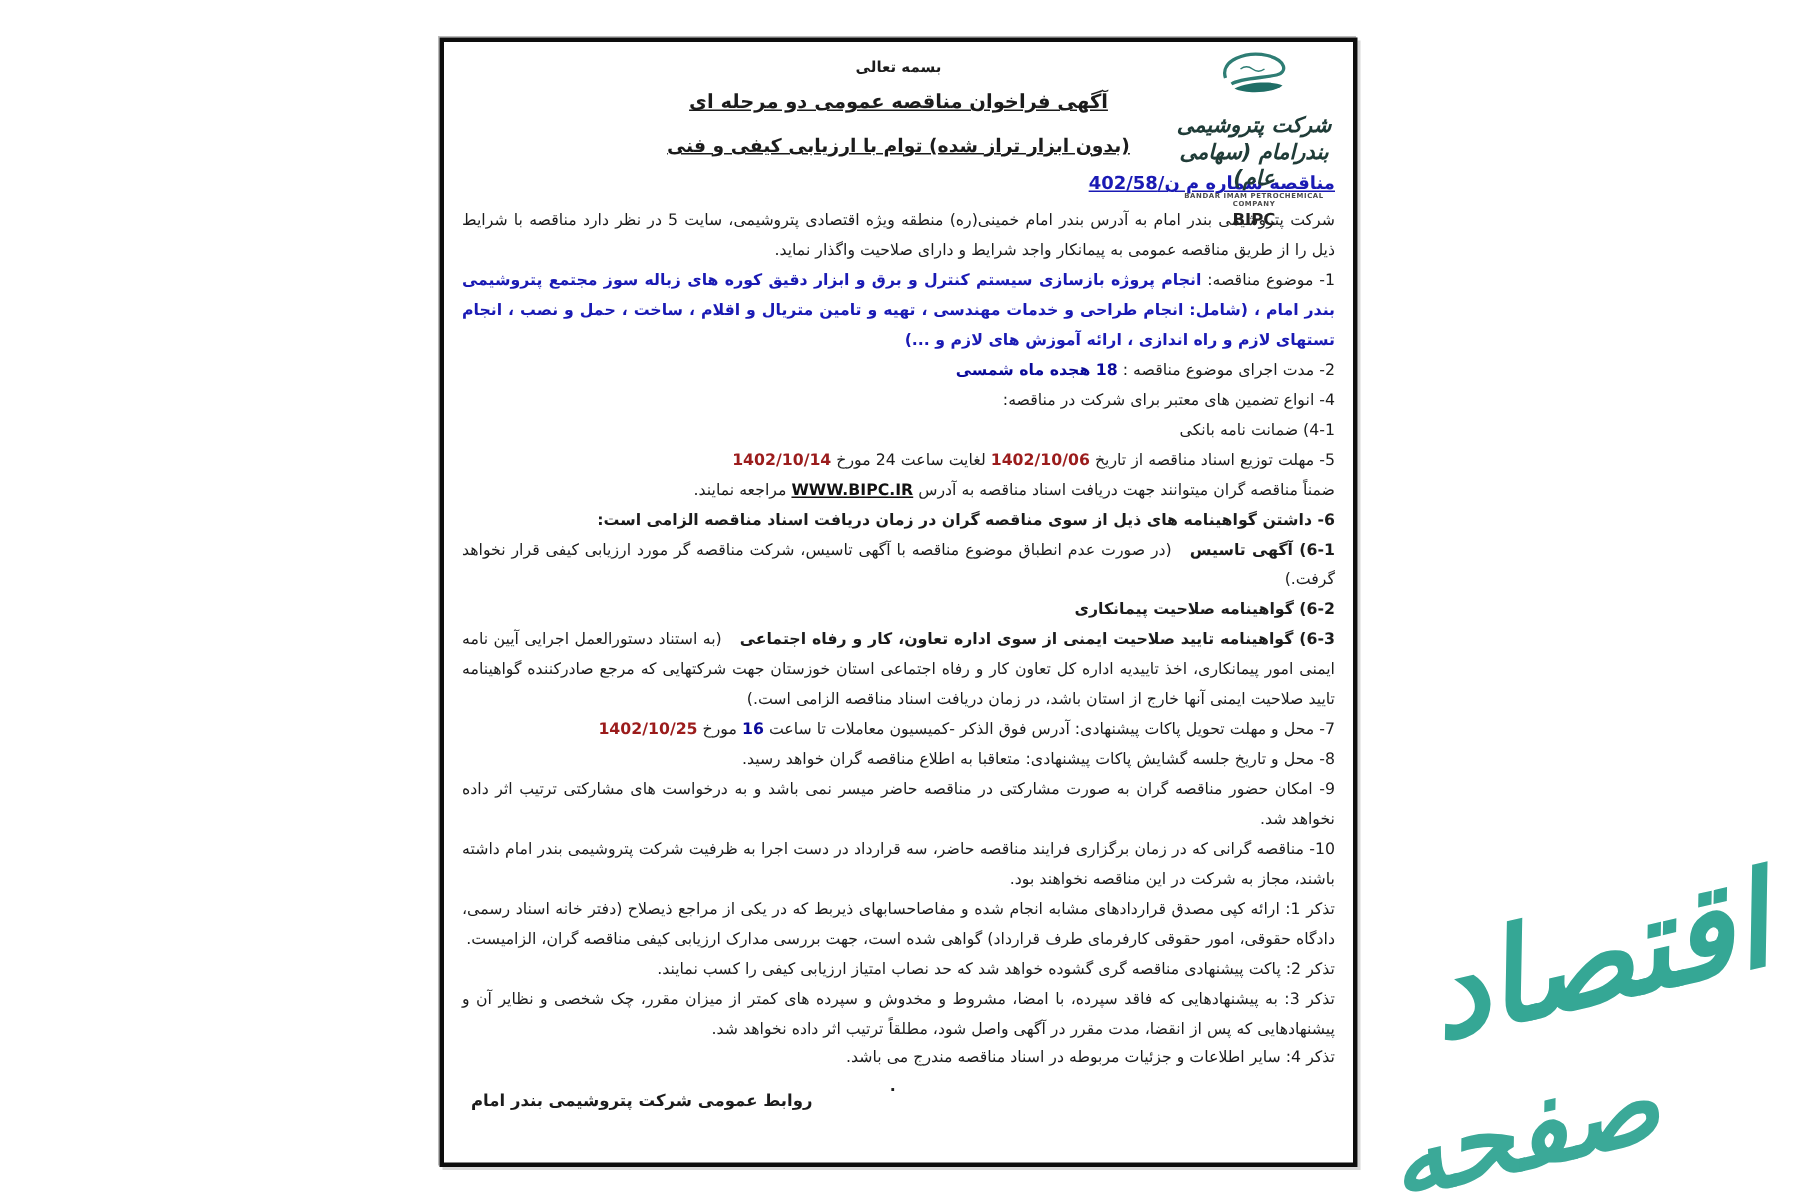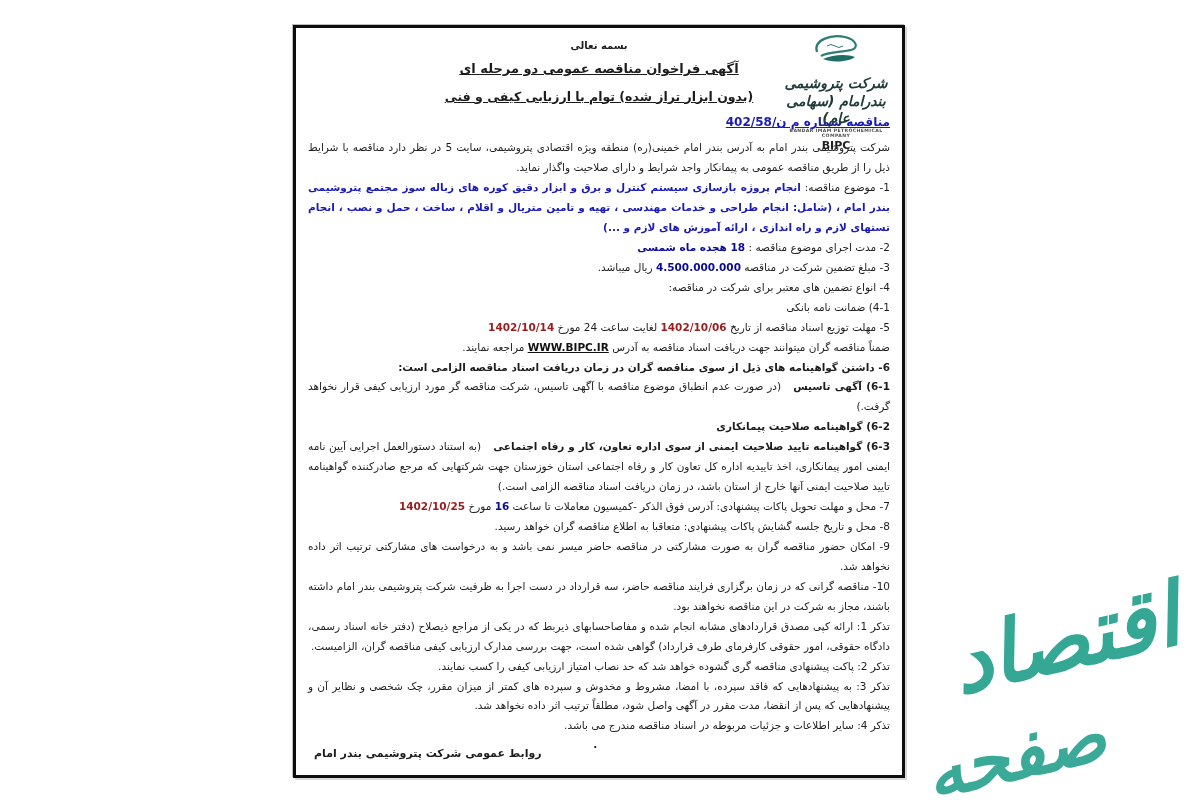--- a/index.html
+++ b/index.html
@@ -77,23 +77,20 @@
     </p>
 
     <p class="line">
       <span>1- موضوع مناقصه: </span><span class="blue">انجام پروژه بازسازی سیستم کنترل و برق و ابزار دقیق کوره های زباله سوز مجتمع پتروشیمی بندر امام ، (شامل: انجام طراحی و خدمات مهندسی ، تهیه و تامین متریال و اقلام ، ساخت ، حمل و نصب ، انجام تستهای لازم و راه اندازی ، ارائه آموزش های لازم و ...)</span>
     </p>
 
     <p class="line">
       <span>2- مدت اجرای موضوع مناقصه : </span><span class="navy">18 هجده ماه شمسی</span>
     </p>
 
-    <p class="line">
-      <span>3- مبلغ تضمین شرکت در مناقصه </span><span class="navy">4.500.000.000</span><span> ریال میباشد.</span>
-    </p>
 
     <p class="line">
       <span>4- انواع تضمین های معتبر برای شرکت در مناقصه:</span>
     </p>
     <p class="line">
       <span>4-1) ضمانت نامه بانکی</span>
     </p>
 
     <p class="line">
       <span>5- مهلت توزیع اسناد مناقصه از تاریخ </span><span class="red">1402/10/06</span><span> لغایت ساعت 24 مورخ </span><span class="red">1402/10/14</span>

